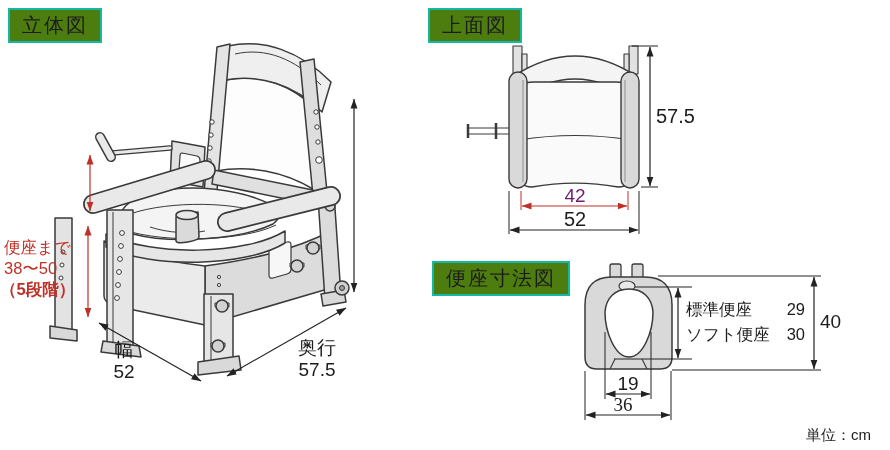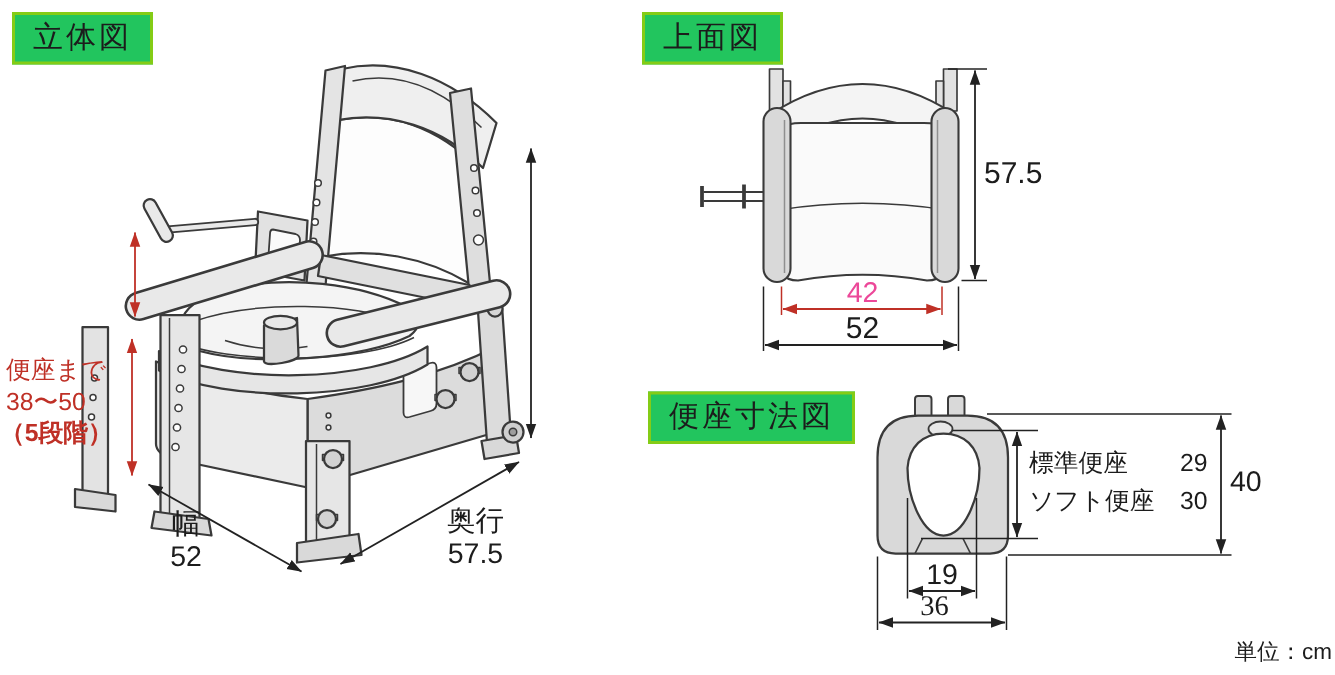--- a/index.html
+++ b/index.html
@@ -2,30 +2,30 @@
 <html><head>
 <meta charset="utf-8">
 <style>
   html,body{margin:0;padding:0;background:#fff;}
   .canvas{
     position:relative;width:890px;height:450px;background:#ffffff;overflow:hidden;
     font-family:"Liberation Sans","DejaVu Sans",sans-serif;color:#1c1c1c;
   }
   svg{position:absolute;left:0;top:0;}
   .title-box{
-    position:absolute;border:2px solid #84cc16;background:#22c55e;
+    position:absolute;border:2px solid #14b8a6;background:#4d7c0f;
     padding:2px 12px 3px 12px;font-size:20px;letter-spacing:2px;line-height:26px;white-space:nowrap;
   }
   .red-note{
     position:absolute;color:#bf3026;font-size:16.5px;line-height:21px;white-space:nowrap;
   }
   .dim-stack{position:absolute;text-align:center;font-size:19px;line-height:22px;}
   .dim-num{position:absolute;font-size:20px;line-height:20px;white-space:nowrap;}
   .dim-num.small{font-size:19px;}
-  .red-txt{color:#ec4899;}
+  .red-txt{color:#701a75;}
   .seat-row{
     position:absolute;display:flex;justify-content:space-between;
     width:119px;font-size:16.5px;line-height:20px;white-space:nowrap;
   }
   .unit{position:absolute;font-size:15px;line-height:18px;white-space:nowrap;}
 </style>
 </head>
 <body>
 
 <div class="canvas">
@@ -248,15 +248,15 @@
     <span>29</span>
   </div>
   <div class="seat-row" style="left:686px;top:324px;">
     <span>ソフト便座</span>
     <span>30</span>
   </div>
   <div class="dim-num small" style="left:820px;top:312px;">40</div>
   <div class="dim-num small" style="left:603px;top:374px;width:50px;text-align:center;">19</div>
   <div class="dim-num small" style="left:585px;top:395px;width:76px;text-align:center;font-family:Liberation Serif, serif;">36</div>
 
-  <div class="unit" style="left:806px;top:426px;margin-left:17px;">単位：cm</div>
+  <div class="unit" style="left:806px;top:426px;">単位：cm</div>
 
 </div>
 
 </body></html>

